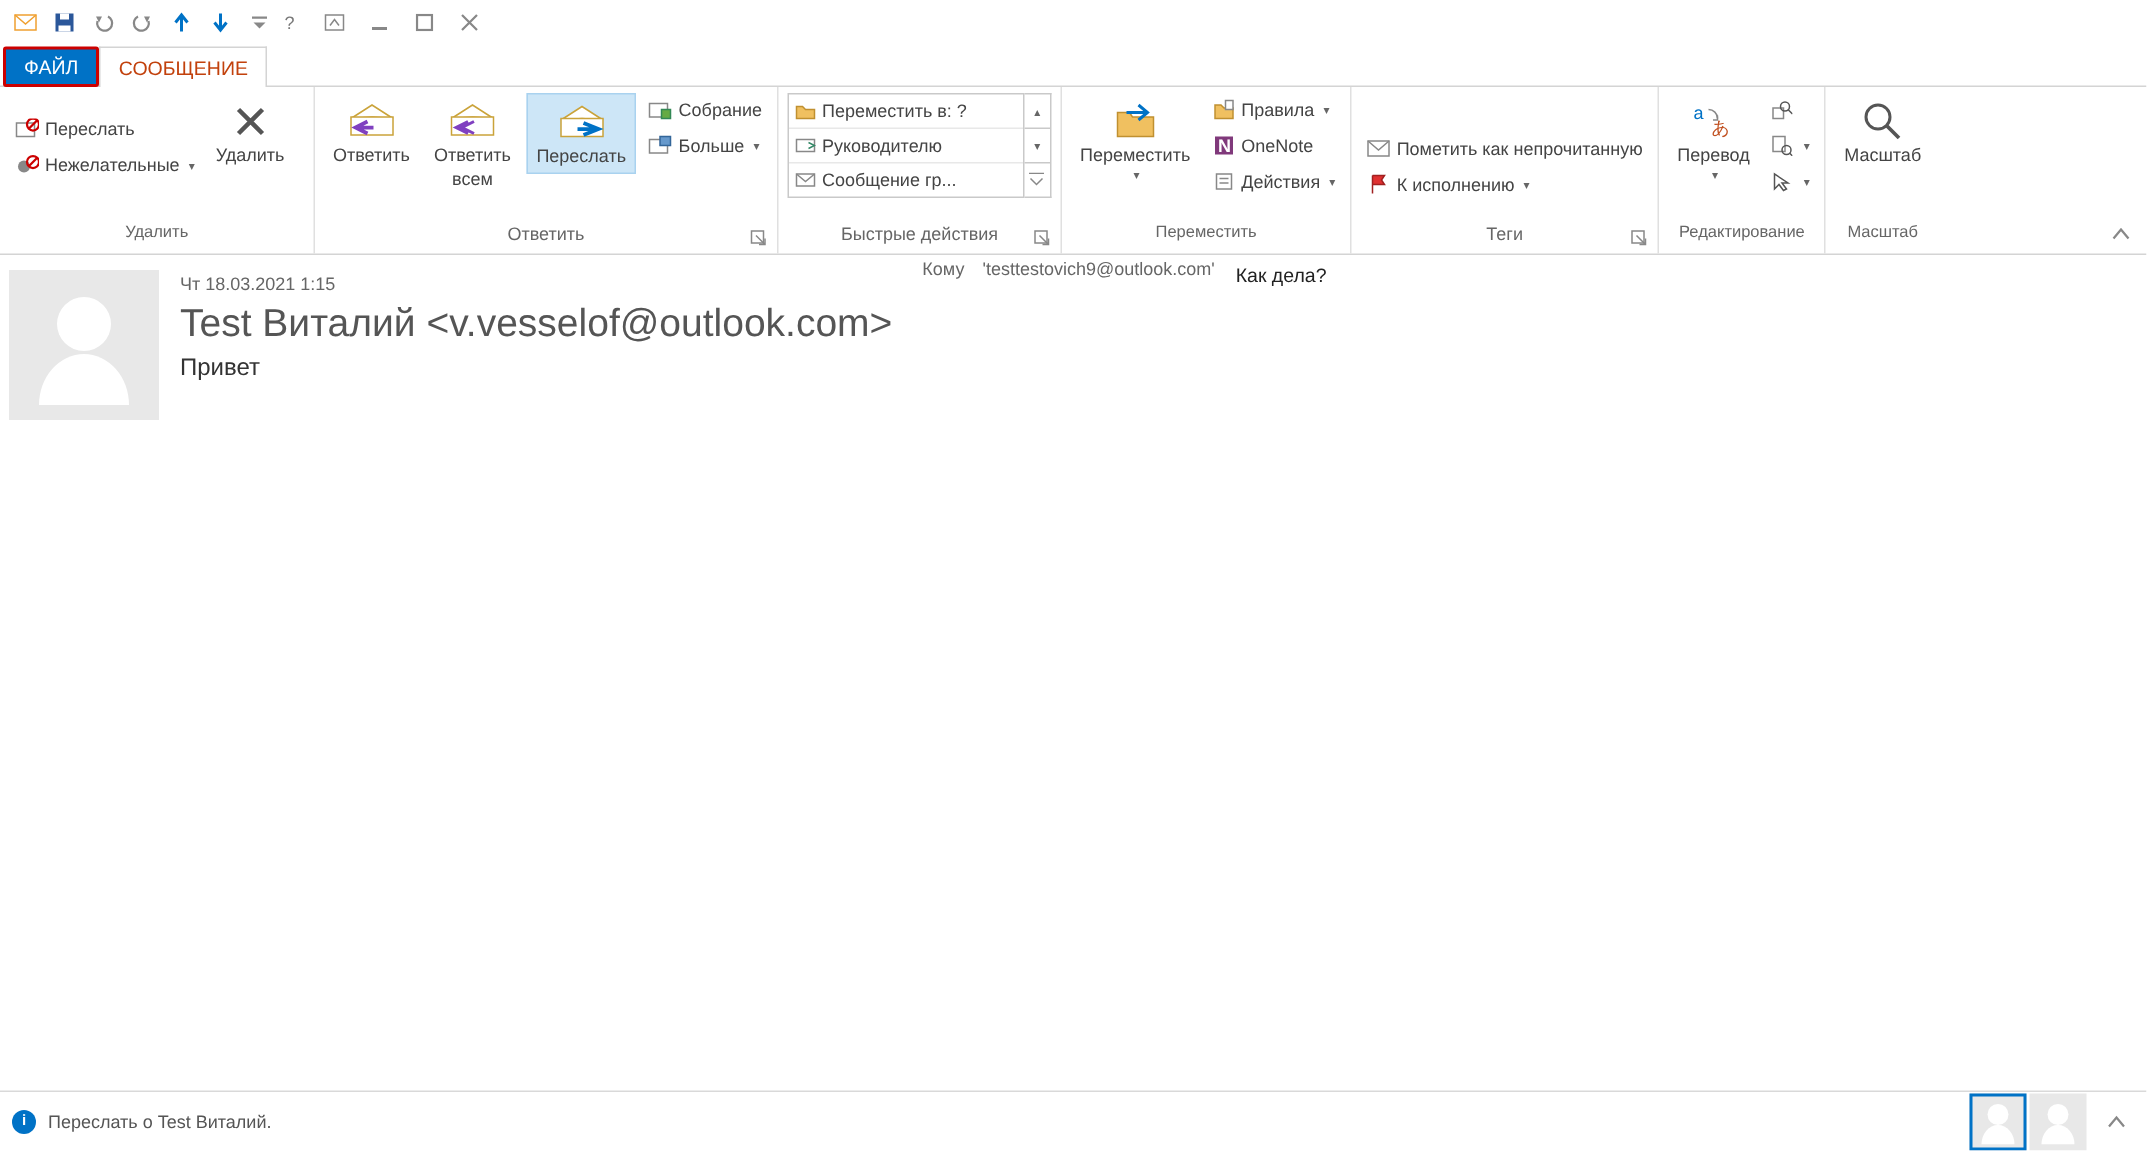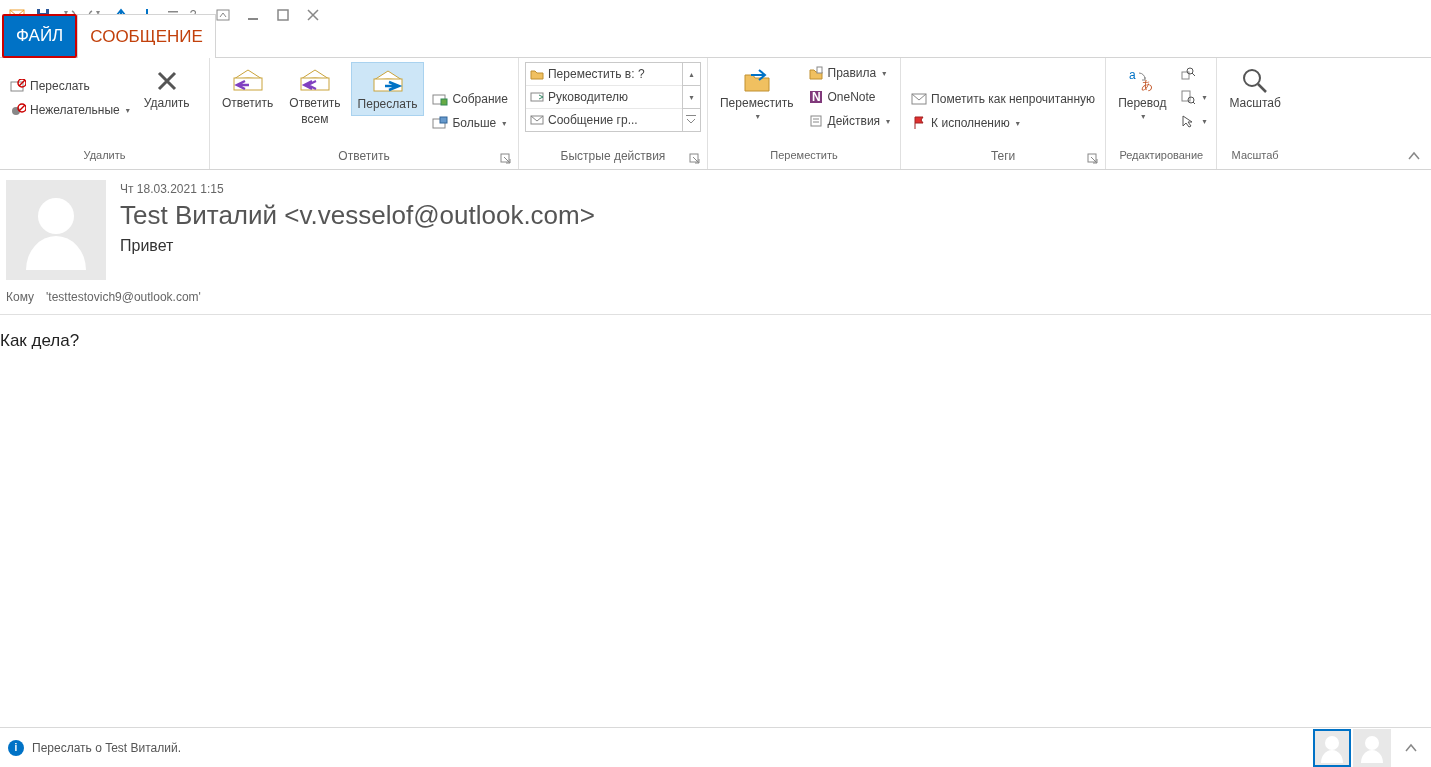--- a/index.html
+++ b/index.html
@@ -8,21 +8,21 @@
 
 .titlebar { height:30px; display:flex; align-items:center; padding:0 6px; }
 .qat { display:flex; align-items:center; gap:4px; }
 .qat-btn { width:22px; height:22px; display:flex; align-items:center; justify-content:center; color:#777; }
 .title { flex:1; text-align:center; font-size:13px; color:#444; }
 .winctrls { display:flex; align-items:center; gap:12px; color:#777; }
 .winctrls .wbtn { width:18px; height:18px; display:flex; align-items:center; justify-content:center; }
 
 
 .tabs { height:28px; display:flex; align-items:flex-end; border-bottom:1px solid #d4d4d4; }
-.tab { height:44px; padding:0 12px; display:flex; align-items:center; font-size:17px; border:1px solid transparent; border-bottom:none; }
+.tab { height:27px; padding:0 12px; display:flex; align-items:center; font-size:13px; border:1px solid transparent; border-bottom:none; }
 .tab.file { background:#0072c6; color:#fff; border:2px solid #c00; border-radius:2px; margin-left:2px; margin-bottom:-1px;}
 .tab.active { background:#fff; border-color:#d4d4d4; color:#c2410c; position:relative; top:1px;}
 
 
 .ribbon { height:112px; display:flex; border-bottom:1px solid #d4d4d4; position:relative; }
 .group { border-right:1px solid #e0e0e0; padding:4px 6px 0 6px; display:flex; flex-direction:column; position:relative; }
 .group-body { flex:1; display:flex; align-items:flex-start; gap:4px; }
 .group-label { height:20px; font-size:11px; color:#666; text-align:center; padding-bottom:2px; }
 .group-label .launcher { position:absolute; right:4px; bottom:2px; width:14px; height:14px;}
 
@@ -40,31 +40,31 @@
 .qstep-row { flex:1; display:flex; align-items:center; gap:4px; padding:0 4px; border-bottom:1px solid #e8e8e8; color:#444; overflow:hidden;}
 .qstep-row:last-child{border-bottom:none;}
 .qstep-ctrl { width:18px; border-left:1px solid #c9c9c9; display:flex; flex-direction:column;}
 .qstep-ctrl > div{flex:1;display:flex;align-items:center;justify-content:center;font-size:8px;color:#666;border-bottom:1px solid #c9c9c9;}
 .qstep-ctrl > div:last-child{border-bottom:none;}
 .qstep-wrap{display:flex;border:0;}
 
 .collapse-ribbon { position:absolute; right:8px; bottom:4px; width:18px; height:18px; display:flex; align-items:center; justify-content:center; color:#666;}
 
 
-.msg-area { flex:1; display:flex; flex-direction:column; background:#fff; }
+.msg-area { flex:1; display:flex; background:#fff; }
 .msg-head { padding:10px 14px 8px 6px; display:flex; gap:14px; }
 .avatar-lg { width:100px; height:100px; background:#e8e8e8; display:flex; align-items:center; justify-content:center; }
 .meta { flex:1; padding-top:2px; }
 .meta .date { font-size:12px; color:#666; margin-bottom:4px;}
 .meta .from { font-size:26px; color:#555; font-weight:300; margin-bottom:6px;}
 .meta .subject { font-size:16px; color:#333; }
 .recips { padding:2px 14px 6px 6px; font-size:12px; color:#666; display:flex; gap:12px;}
 .recips .lbl{color:#666;}
 .divider { height:1px; background:#e0e0e0; margin:4px 0 10px 0;}
-.body-text { padding:6px 0; font-size:17px; color:#222; flex:1;}
+.body-text { padding:6px 0; font-size:13px; color:#222; flex:1;}
 
 
 .statusbar { height:40px; border-top:1px solid #d9d9d9; display:flex; align-items:center; padding:0 8px; gap:8px; color:#555; font-size:12px;}
 .statusbar .info-ic{width:16px;height:16px;background:#0072c6;border-radius:50%;color:#fff;display:flex;align-items:center;justify-content:center;font-size:10px;font-weight:bold;}
 .statusbar .spacer{flex:1;}
 .people-thumbs{display:flex;gap:2px;}
 .people-thumbs .th{width:38px;height:38px;background:#e8e8e8;display:flex;align-items:center;justify-content:center;}
 .people-thumbs .th.sel{outline:2px solid #0072c6; outline-offset:-2px;}
 .expand-up{width:24px;height:24px;display:flex;align-items:center;justify-content:center;color:#666;}
 
@@ -213,21 +213,21 @@
       <div class="big-btn highlight">
         <span class="ic">
             <svg width="34" height="26">
               <path d="M3 12 L17 3 L31 12 L17 11 Z" fill="#fff" stroke="#caa33a"></path>
               <rect x="3" y="11" width="28" height="12" fill="#fff" stroke="#caa33a"></rect>
               <path d="M18 14 L28 18 L18 22 M28 18 L14 18" stroke="#0072c6" stroke-width="2.5" fill="none"></path>
             </svg>
           </span>
         <span class="lbl">Переслать</span>
       </div>
-      <div class="stack" style="justify-content:flex-end;height:72px;">
+      <div class="stack" style="justify-content:flex-start;height:72px;">
         <div class="item-sm">
           <span class="ic">
               <svg width="16" height="14">
                 <rect x="1" y="3" width="12" height="9" fill="#fff" stroke="#888"></rect>
                 <rect x="9" y="7" width="6" height="6" fill="#6a4" stroke="#385"></rect>
               </svg>
             </span>
           <span>Собрание</span>
         </div>
         <div class="item-sm">

